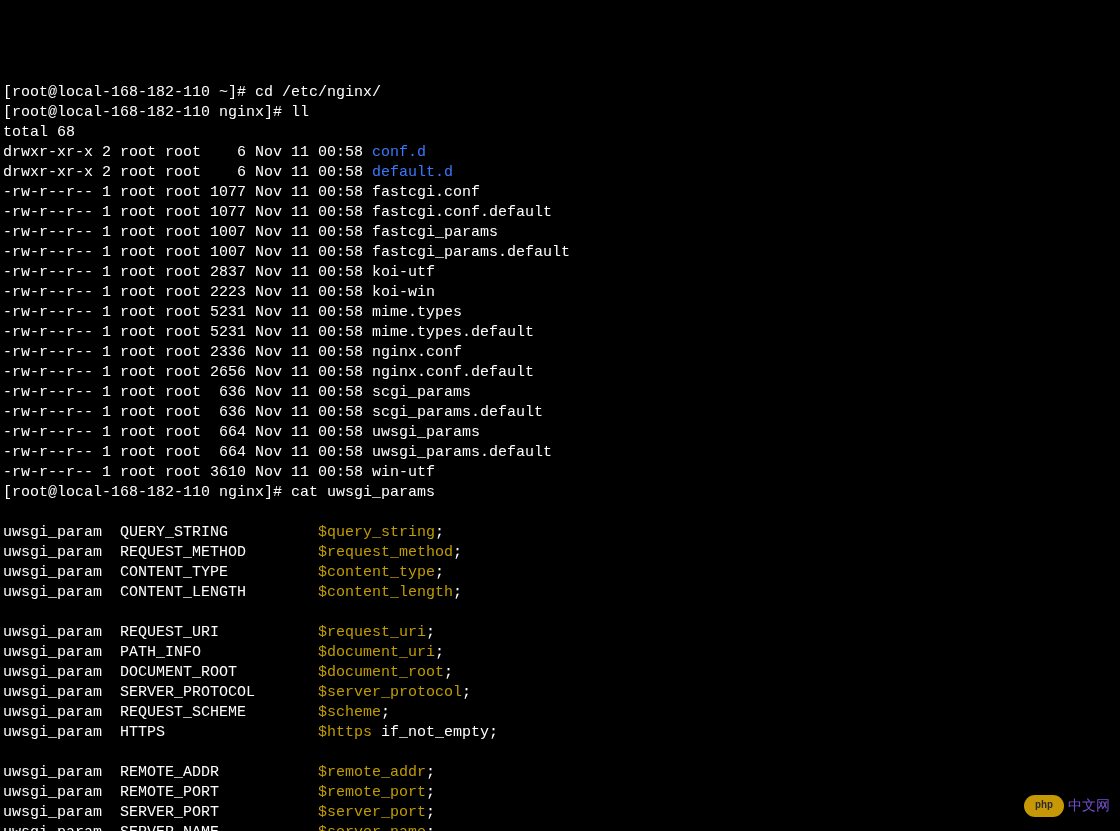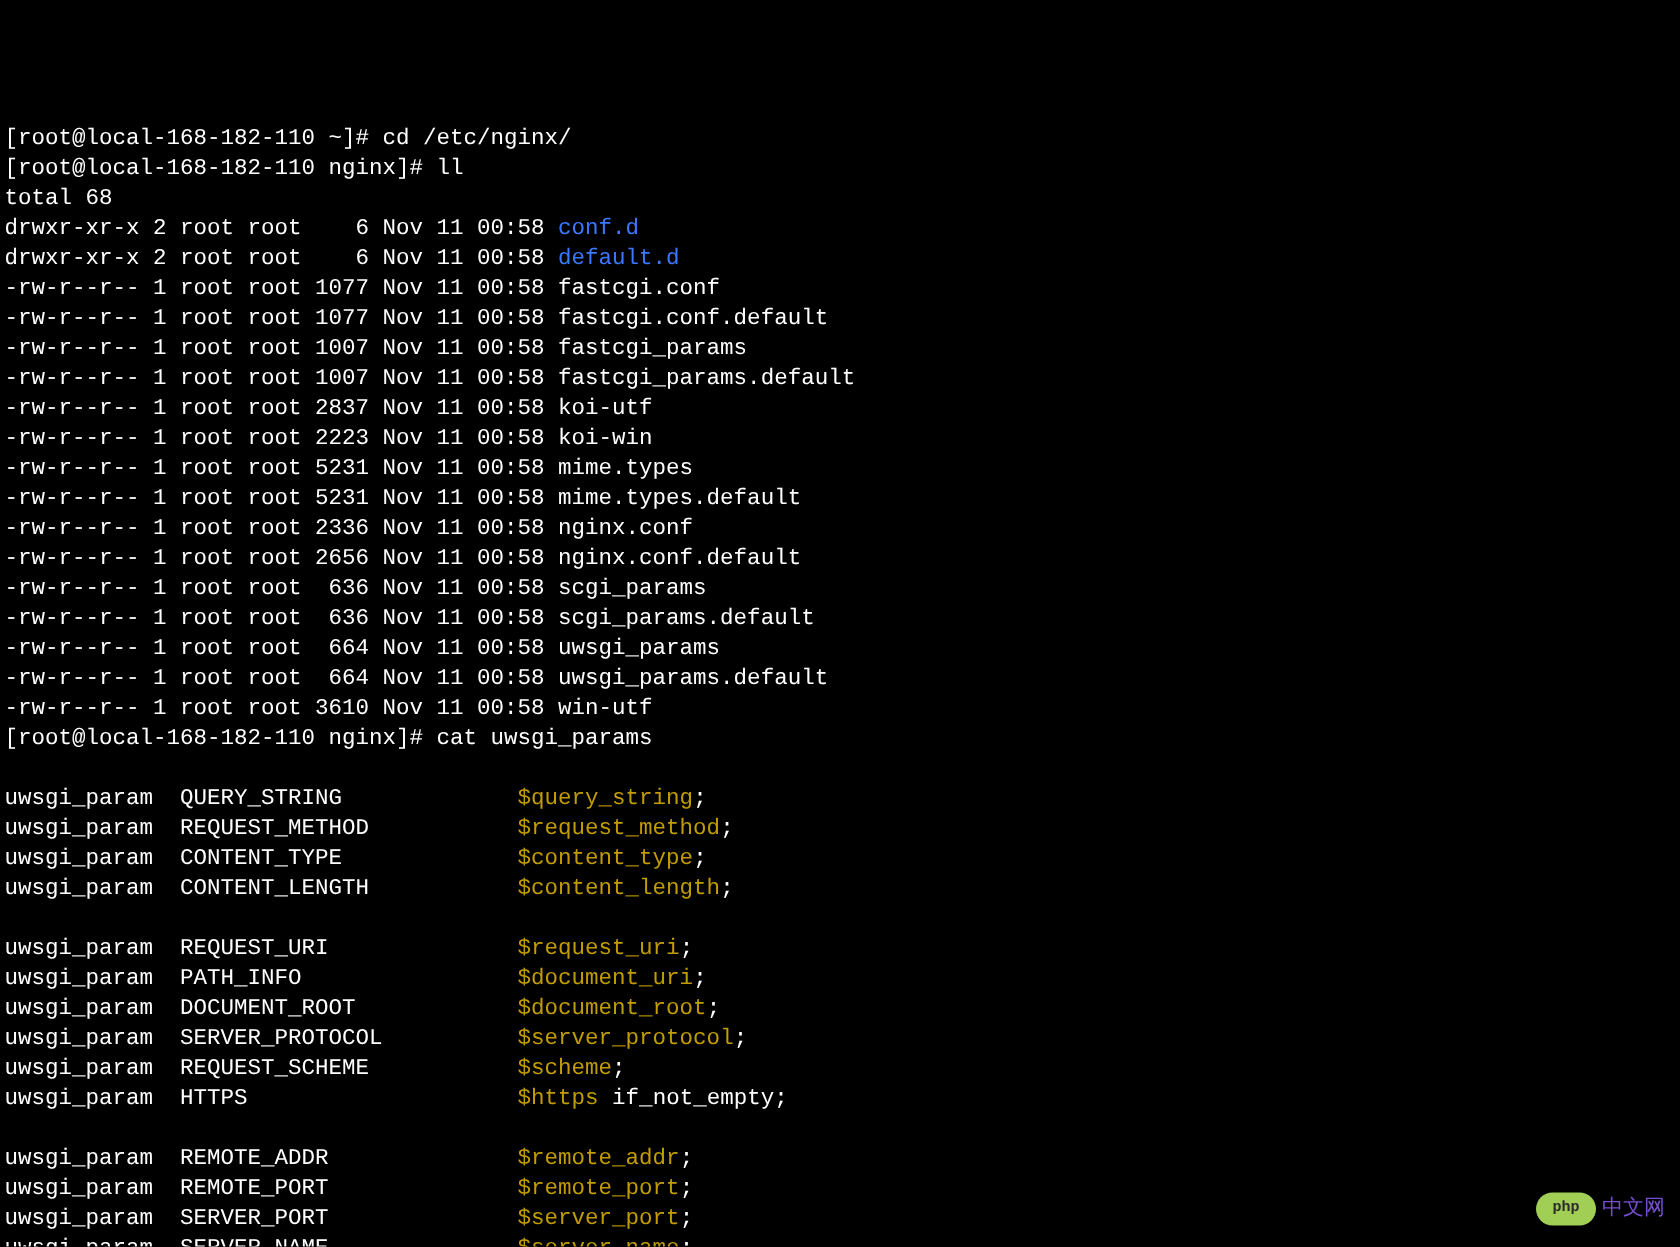--- a/index.html
+++ b/index.html
@@ -21,36 +21,35 @@
       white-space: pre;
     }
     .line {
       display: block;
     }
     .dir-color {
       color: #3b78ff;
     }
     .var-color {
       color: #c19c00;
-      margin-left: 27px;
     }
     .watermark {
       position: absolute;
       bottom: 14px;
       right: 10px;
       display: flex;
       align-items: center;
       gap: 4px;
       font-size: 14px;
       opacity: 0.85;
     }
     .watermark .php-logo {
       width: 40px;
       height: 22px;
-      background: #bef264;
+      background: #eab308;
       border-radius: 11px;
       display: flex;
       align-items: center;
       justify-content: center;
       color: #333;
       font-weight: bold;
       font-size: 10px;
     }
     .watermark .cn-text {
       color: #8b5cf6;

